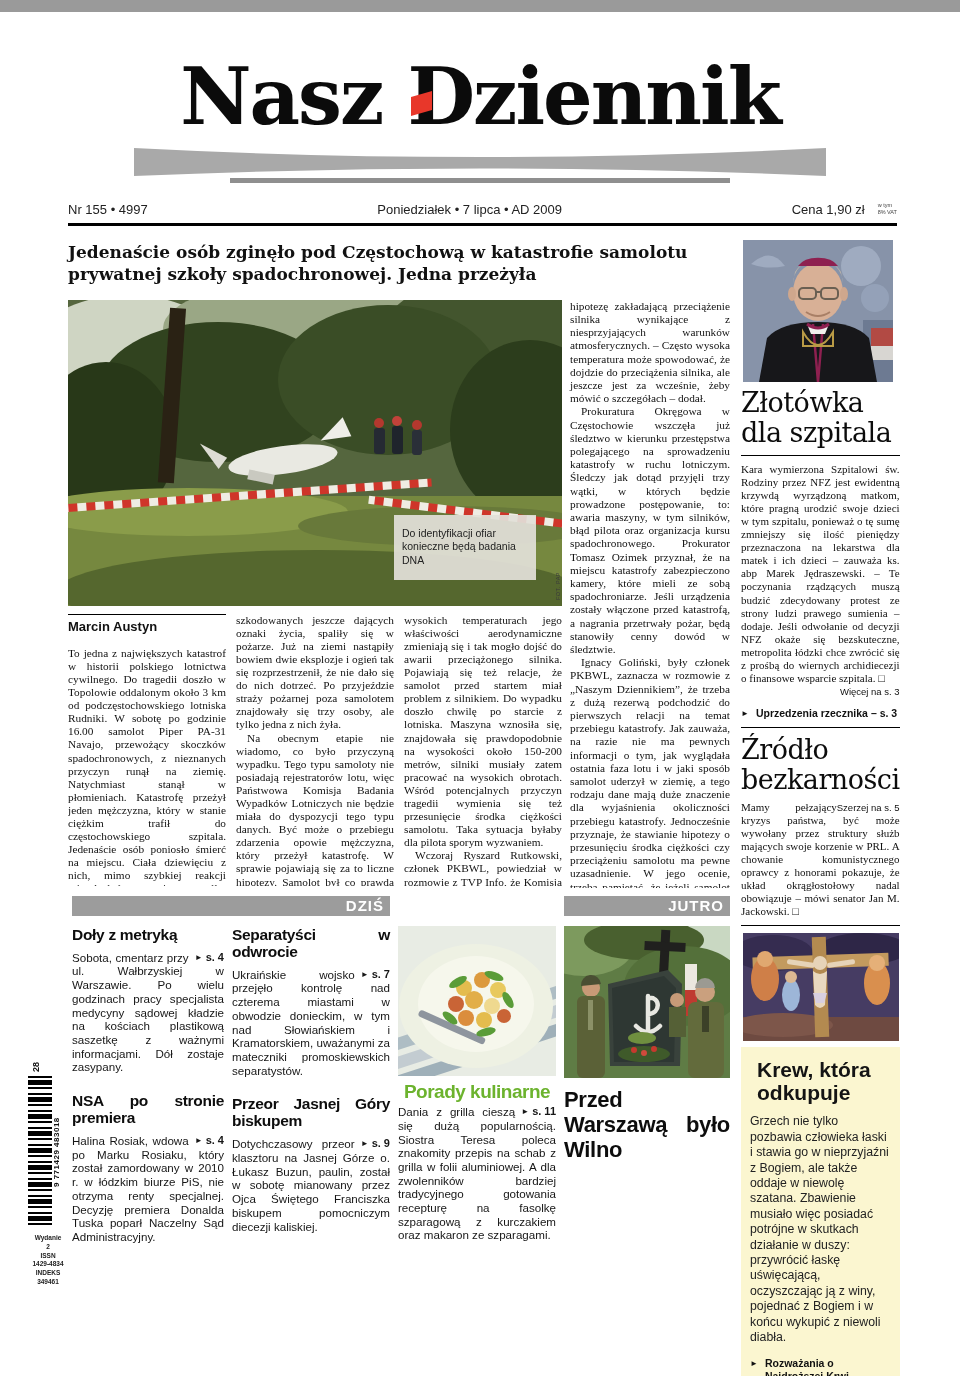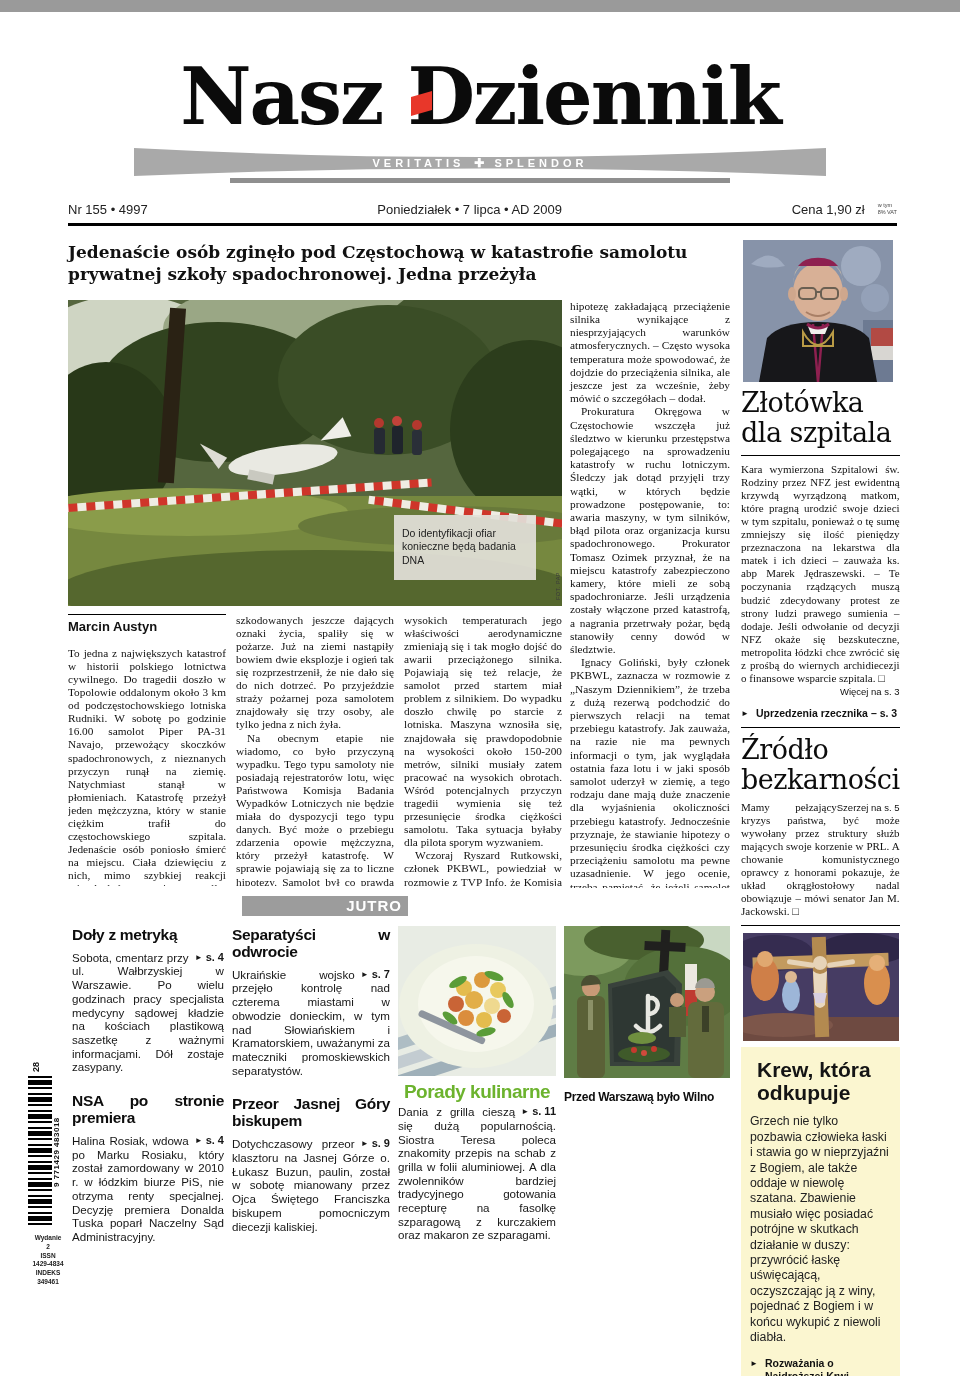--- a/index.html
+++ b/index.html
@@ -68,21 +68,21 @@
   .bcol h3{font-size:15.5px;line-height:17px;letter-spacing:-.3px;margin-bottom:8px;color:#0d0d0d}
   .bcolA{width:152px;margin-left:4px}
   .bcolB{width:158px;margin-left:8px}
   .bcolC{width:158px;margin-left:8px}
   .bcolD{width:166px;margin-left:8px}
   .bitem{margin-bottom:18px}
   .pageref{float:right;font-weight:700;font-size:11px;padding-left:6px}
   .pageref .tri{font-size:8px;vertical-align:1px}
   .culinary-head{color:#6cb32e;font-size:19px;font-weight:700;text-align:center;
                  letter-spacing:-.5px;margin:7px 0 6px}
-  .bcolD h3{font-size:12px;line-height:20px;margin:7px 0 8px}
+  .bcolD h3{font-size:22px;line-height:25px;margin:7px 0 8px}
 
   
   .sb-photo{display:block;margin:2px 0 6px 2px}
   .sb-h2{font-family:"DejaVu Serif",serif;font-weight:400;font-size:27px;line-height:1.1;
          letter-spacing:-.5px;margin:4px 0 6px;color:#0c0c0c}
   .sb-rule{border-top:1px solid #000;margin:7px 0}
   .sb-body{font-size:11px;line-height:13.1px;text-align:justify}
   .sb-more{text-align:right;font-family:"Liberation Sans",sans-serif;font-size:9.5px;margin-top:1px}
   .sb-more-inline{float:right;font-family:"Liberation Sans",sans-serif;font-size:9.5px}
   .sb-rel{display:flex;gap:7px;margin:10px 0 4px;font-family:"Liberation Sans",sans-serif;
@@ -116,23 +116,20 @@
   <header class="masthead">
     <div class="mast-title">
       <span>Nasz</span>
       <span class="t2"><i class="dmark"></i><span>Dziennik</span></span>
     </div>
     <div class="ribbon">
       <svg width="692" height="40" viewBox="0 0 692 40">
         <path d="M0,0 Q346,18 692,0 L692,28 Q346,13 0,28 Z" fill="#a9a9a9"></path>
         <rect x="96" y="30" width="500" height="5" fill="#8f8f8f"></rect>
       </svg>
-      <div class="ribbon-text">
-        <span>VERITATIS</span><span class="cross">✚</span><span>SPLENDOR</span>
-      </div>
     </div>
   </header>
 
   <div class="dateline">
     <span>Nr 155 • 4997</span>
     <span>Poniedziałek  •  7 lipca  •  AD 2009</span>
     <span class="price-wrap">
       <span>Cena 1,90 zł</span>
       <span class="price-note">
         <span>w tym</span>
@@ -211,20 +208,21 @@
         <div class="col4">
           <p>hipotezę zakładającą przeciążenie silnika wynikające z niesprzyjających warunków atmosferycznych. – Często wysoka temperatura może spowodować, że dojdzie do przeciążenia silnika, ale jeszcze jest za wcześnie, żeby mówić o szczegółach – dodał.</p>
           <p>Prokuratura Okręgowa w Częstochowie wszczęła już śledztwo w kierunku przestępstwa polegającego na sprowadzeniu katastrofy w ruchu lotniczym. Śledczy jak dotąd przyjęli trzy wątki, w których będzie prowadzone postępowanie, to: awaria maszyny, w tym silników, błąd pilota oraz organizacja kursu spadochronowego. Prokurator Tomasz Ozimek przyznał, że na miejscu katastrofy zabezpieczono kamery, które mieli ze sobą spadochroniarze. Jeśli urządzenia zostały włączone przed katastrofą, a nagrania przetrwały pożar, będą stanowiły cenny dowód w śledztwie.</p>
           <p>Ignacy Goliński, były członek PKBWL, zaznacza w rozmowie z „Naszym Dziennikiem”, że trzeba z dużą rezerwą podchodzić do pierwszych relacji na temat przebiegu katastrofy. Jak zauważa, na razie nie ma pewnych informacji o tym, jak wyglądała ostatnia faza lotu i w jaki sposób samolot uderzył w ziemię, a tego rodzaju dane mają duże znaczenie dla wyjaśnienia okoliczności przebiegu katastrofy. Jednocześnie przyznaje, że stawianie hipotezy o przesunięciu środka ciężkości czy przeciążeniu samolotu ma pewne uzasadnienie. W jego ocenie, trzeba pamiętać, że jeżeli samolot oderwał się od ziemi i zwiększał prędkość, to kontynuując lot, nie powinien spaść, chyba że nastąpiło coś nieprzewidywalnego. □</p>
 
         </div>
       </div>
 
       <div class="bottom">
         <div class="banners">
+          <div class="banner dzis">DZIŚ</div>
           <div class="banner-gap"></div>
           <div class="banner jutro">JUTRO</div>
         </div>
 
         <div class="bcols">
 
           <div class="bcol bcolA">
             <div class="bitem">
               <h3>Doły z metryką</h3>
               <p><span class="pageref"><span class="tri">►</span> <span>s. 4</span></span><span>Sobota, cmentarz przy ul. Wałbrzyskiej w Warszawie. Po wielu godzinach pracy specjalista medycyny sądowej kładzie na kościach plastikową saszetkę z ważnymi informacjami. Dół zostaje zasypany.</span></p>

